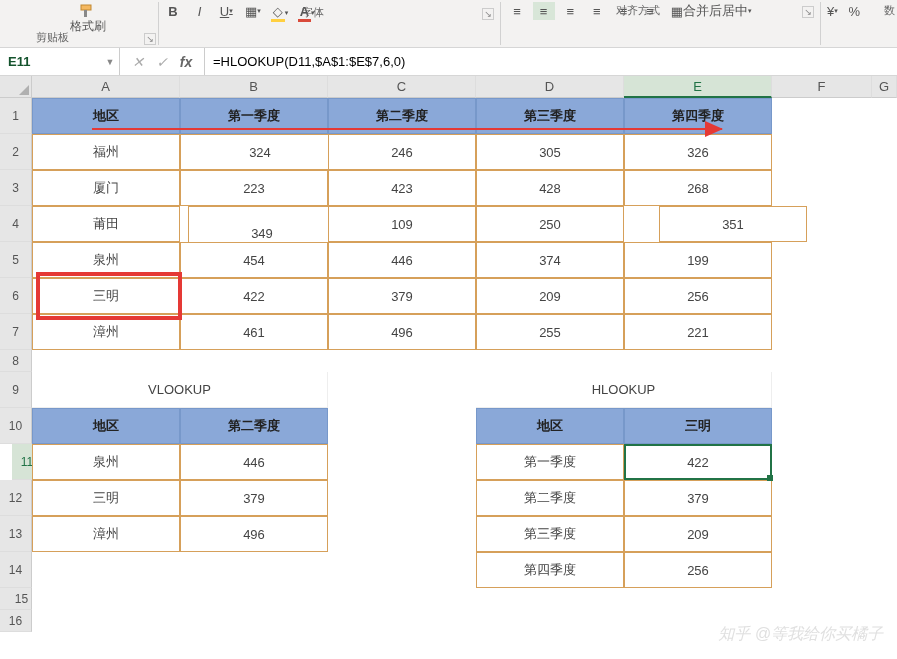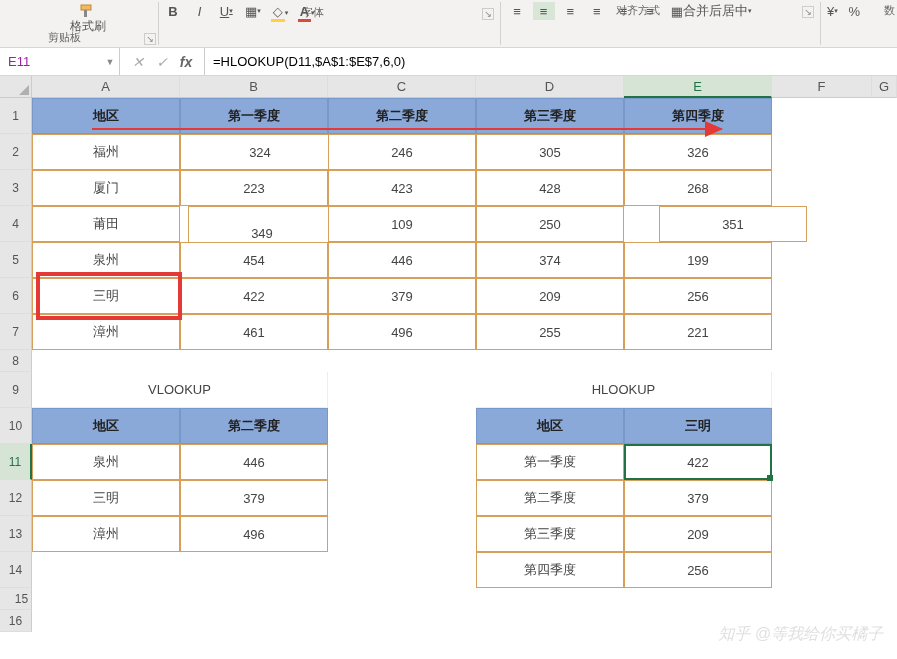--- a/index.html
+++ b/index.html
@@ -9,21 +9,21 @@
 .ribbon { height: 48px; background: #f3f2f1; border-bottom: 1px solid #d6d6d6; position: relative; }
 .ribbon .btn { display: inline-flex; flex-direction: column; align-items: center; font-size: 12px; color: #555; padding: 2px 6px; }
 .ribbon .grp-label { position: absolute; bottom: 2px; font-size: 11px; color: #666; }
 .ribbon .sep { position: absolute; top: 2px; bottom: 2px; width: 1px; background: #d1d1d1; }
 .dialog-launch { position: absolute; bottom: 2px; right: 4px; width: 12px; height: 12px; font-size: 9px; color: #888; border: 1px solid #ccc; display: flex; align-items: center; justify-content: center; }
 .ribbon .iconbtn { width: 22px; height: 18px; border: 1px solid transparent; display: inline-flex; align-items: center; justify-content: center; font-size: 13px; color: #555; margin-right: 1px; }
 
 
 .fbar { height: 28px; border-bottom: 1px solid #d6d6d6; display: flex; align-items: stretch; background: #fff; }
 .namebox { width: 120px; border-right: 1px solid #ccc; display: flex; align-items: center; }
-.namebox input { width: 90px; border: none; padding: 0 8px; font-size: 13px; color: #a21caf; outline: none; }
+.namebox input { width: 90px; border: none; padding: 0 8px; font-size: 13px; color: #14532d; outline: none; font-weight: bold; }
 .namebox .dd { width: 18px; text-align: center; color: #888; font-size: 9px; }
 .fbar-btns { display: flex; align-items: center; padding: 0 6px; border-right: 1px solid #ccc; }
 .fbar-btns span { width: 24px; text-align: center; color: #aaa; font-size: 14px; font-style: italic; }
 .fbar-btns .fx { color: #666; font-weight: bold; font-style: italic; }
 .fbar input { flex: 1; border: none; padding: 0 8px; font-size: 13px; outline: none; }
 
 
 .grid-wrap { position: relative; height: 583px; overflow: hidden; }
 .selectall { position: absolute; left: 0; top: 0; width: 32px; height: 22px; background: #e6e6e6; border-right: 1px solid #ccc; border-bottom: 1px solid #ccc; }
 .selectall::after { content: ""; position: absolute; right: 2px; bottom: 2px; width: 0; height: 0; border-style: solid; border-width: 0 0 10px 10px; border-color: transparent transparent #b0b0b0 transparent; }
@@ -58,21 +58,21 @@
 
 <div class="ribbon">
   <div style="position:absolute;left:4px;top:0;width:150px;height:100%;">
     <span class="btn" style="position:absolute;left:60px;top:2px;">
       <svg width="18" height="14" viewBox="0 0 18 14">
           <rect x="2" y="1" width="10" height="5" fill="#f4b860" stroke="#c18832"></rect>
           <rect x="5" y="6" width="3" height="7" fill="#888"></rect>
         </svg>
       <span>格式刷</span>
     </span>
-    <span class="grp-label" style="left:44px;">剪贴板</span>
+    <span class="grp-label" style="left:32px;">剪贴板</span>
     <span class="dialog-launch" style="left:140px;">↘</span>
   </div>
   <div class="sep" style="left:158px;"></div>
   <div style="position:absolute;left:162px;top:2px;width:334px;">
     <span class="iconbtn" style="font-weight:bold;">B</span>
     <span class="iconbtn" style="font-style:italic;">I</span>
     <span class="iconbtn" style="text-decoration:underline;">U<span style="font-size:7px;">▾</span></span>
     <span class="iconbtn">▦<span style="font-size:7px;">▾</span></span>
     <span class="iconbtn">
         <span style="border-bottom:3px solid #ffd040;padding:0 2px;">◇</span>
@@ -133,21 +133,21 @@
       <div style="height: 36px;">1</div>
       <div style="height: 36px;">2</div>
       <div style="height: 36px;">3</div>
       <div style="height: 36px;">4</div>
       <div style="height: 36px;">5</div>
       <div style="height: 36px;">6</div>
       <div style="height: 36px;">7</div>
       <div style="height: 22px;">8</div>
       <div style="height: 36px;">9</div>
       <div style="height: 36px;">10</div>
-      <div class="active" style="height: 36px;">11</div>
+      <div class="active" style="height: 36px; margin-left: 12px;">11</div>
       <div style="height: 36px;">12</div>
       <div style="height: 36px;">13</div>
       <div style="height: 36px;">14</div>
       <div style="height: 22px; padding-left: 12px;">15</div>
       <div style="height: 22px; text-align: right;">16</div>
     </div>
   <div class="cells" id="cells">
       <div class="cell tbl-head" style="left: 0px; top: 0px; width: 148px; height: 36px;">地区</div>
       <div class="cell tbl-head" style="left: 148px; top: 0px; width: 148px; height: 36px;">第一季度</div>
       <div class="cell tbl-head" style="left: 296px; top: 0px; width: 148px; height: 36px;">第二季度</div>

